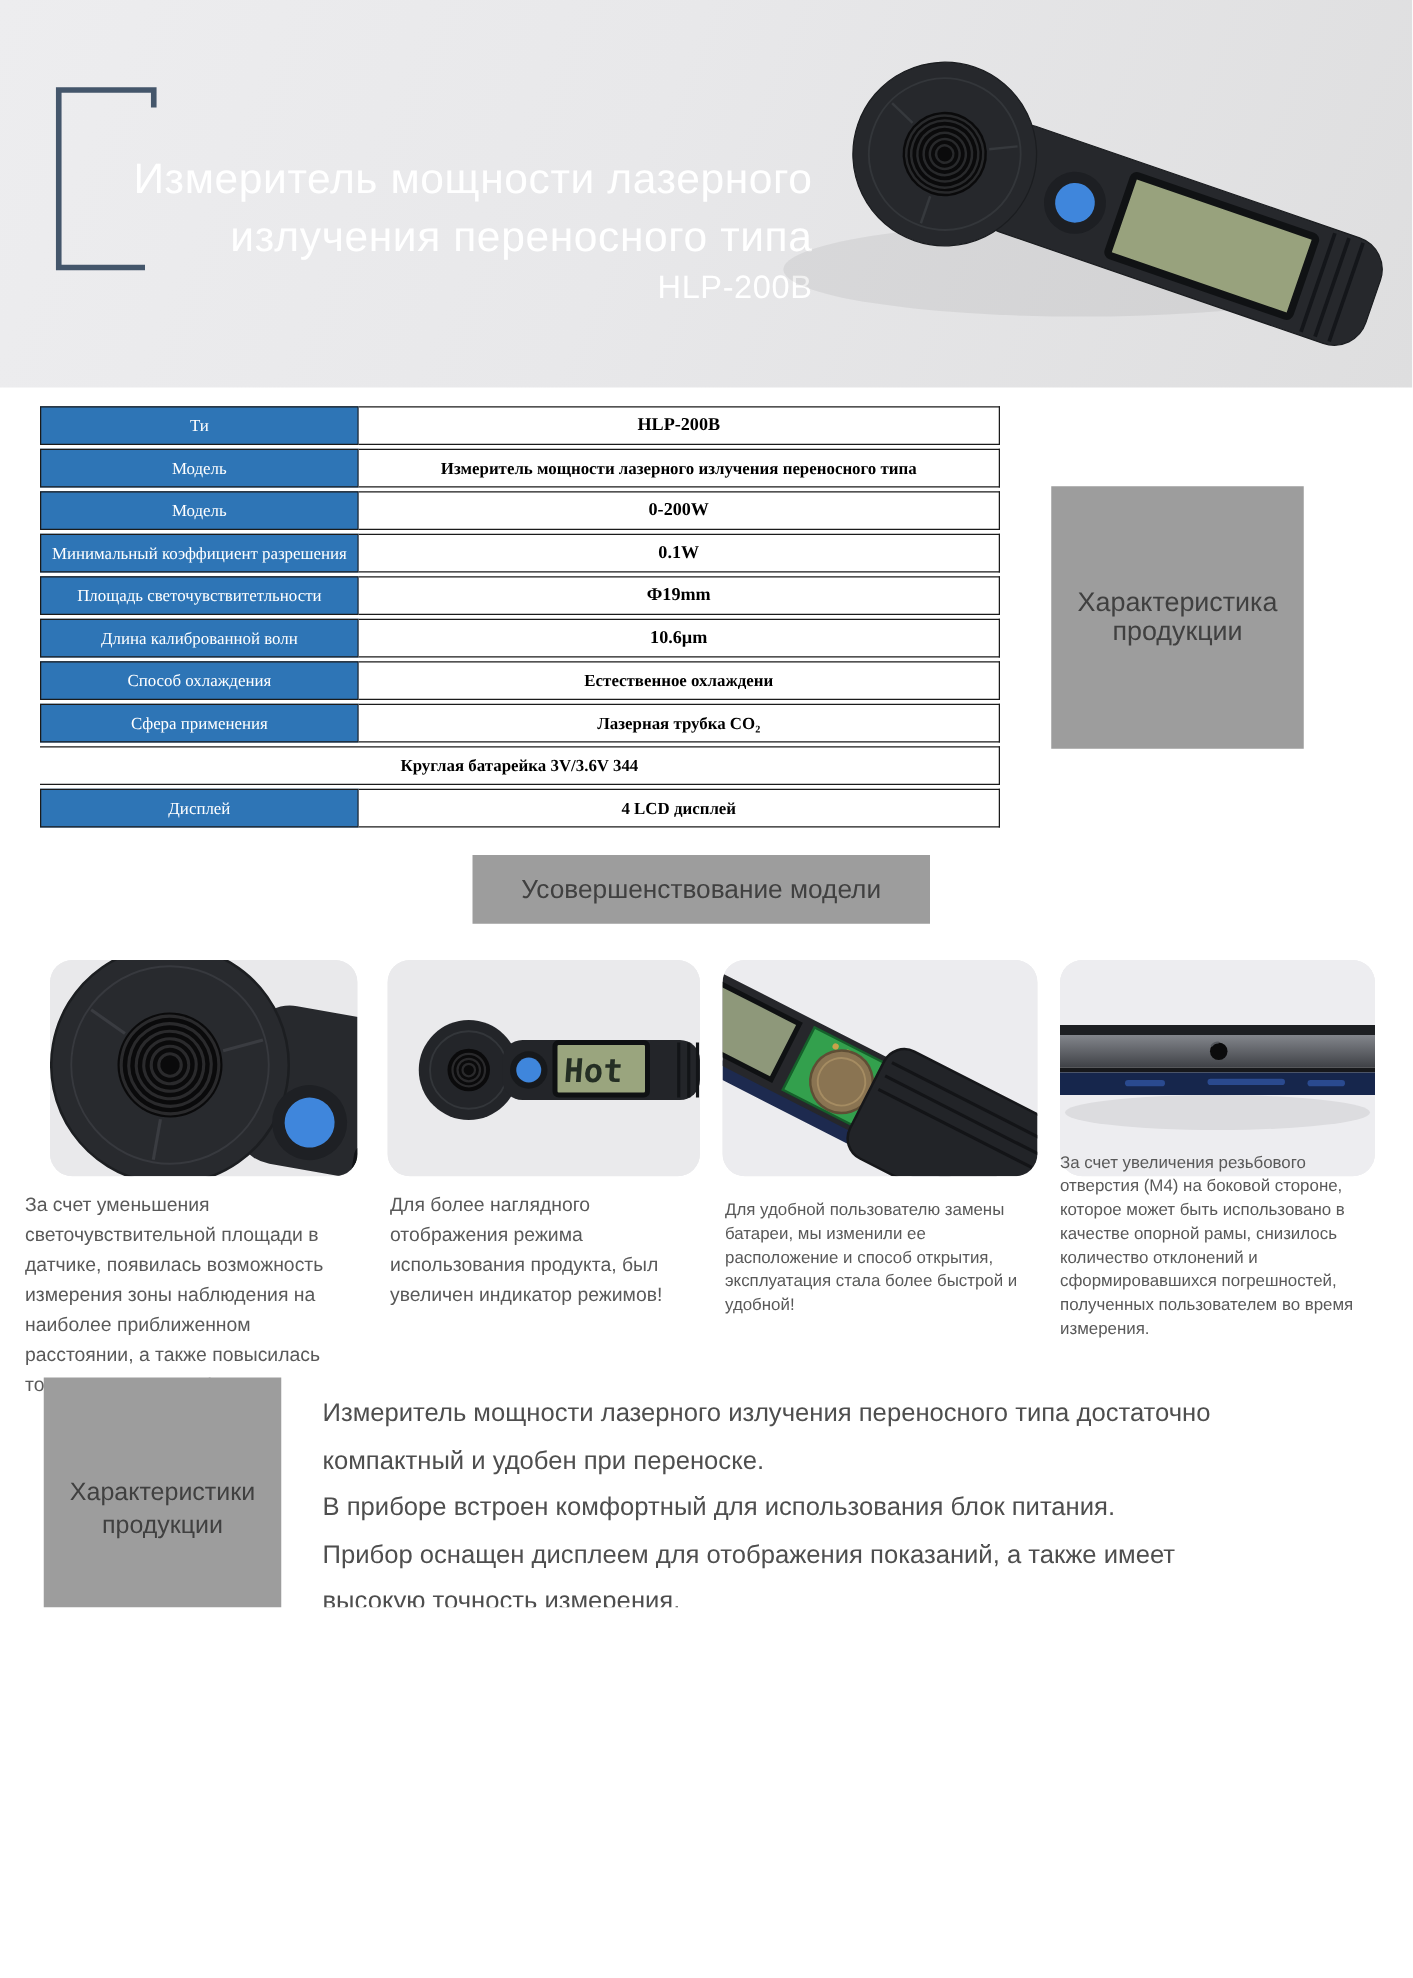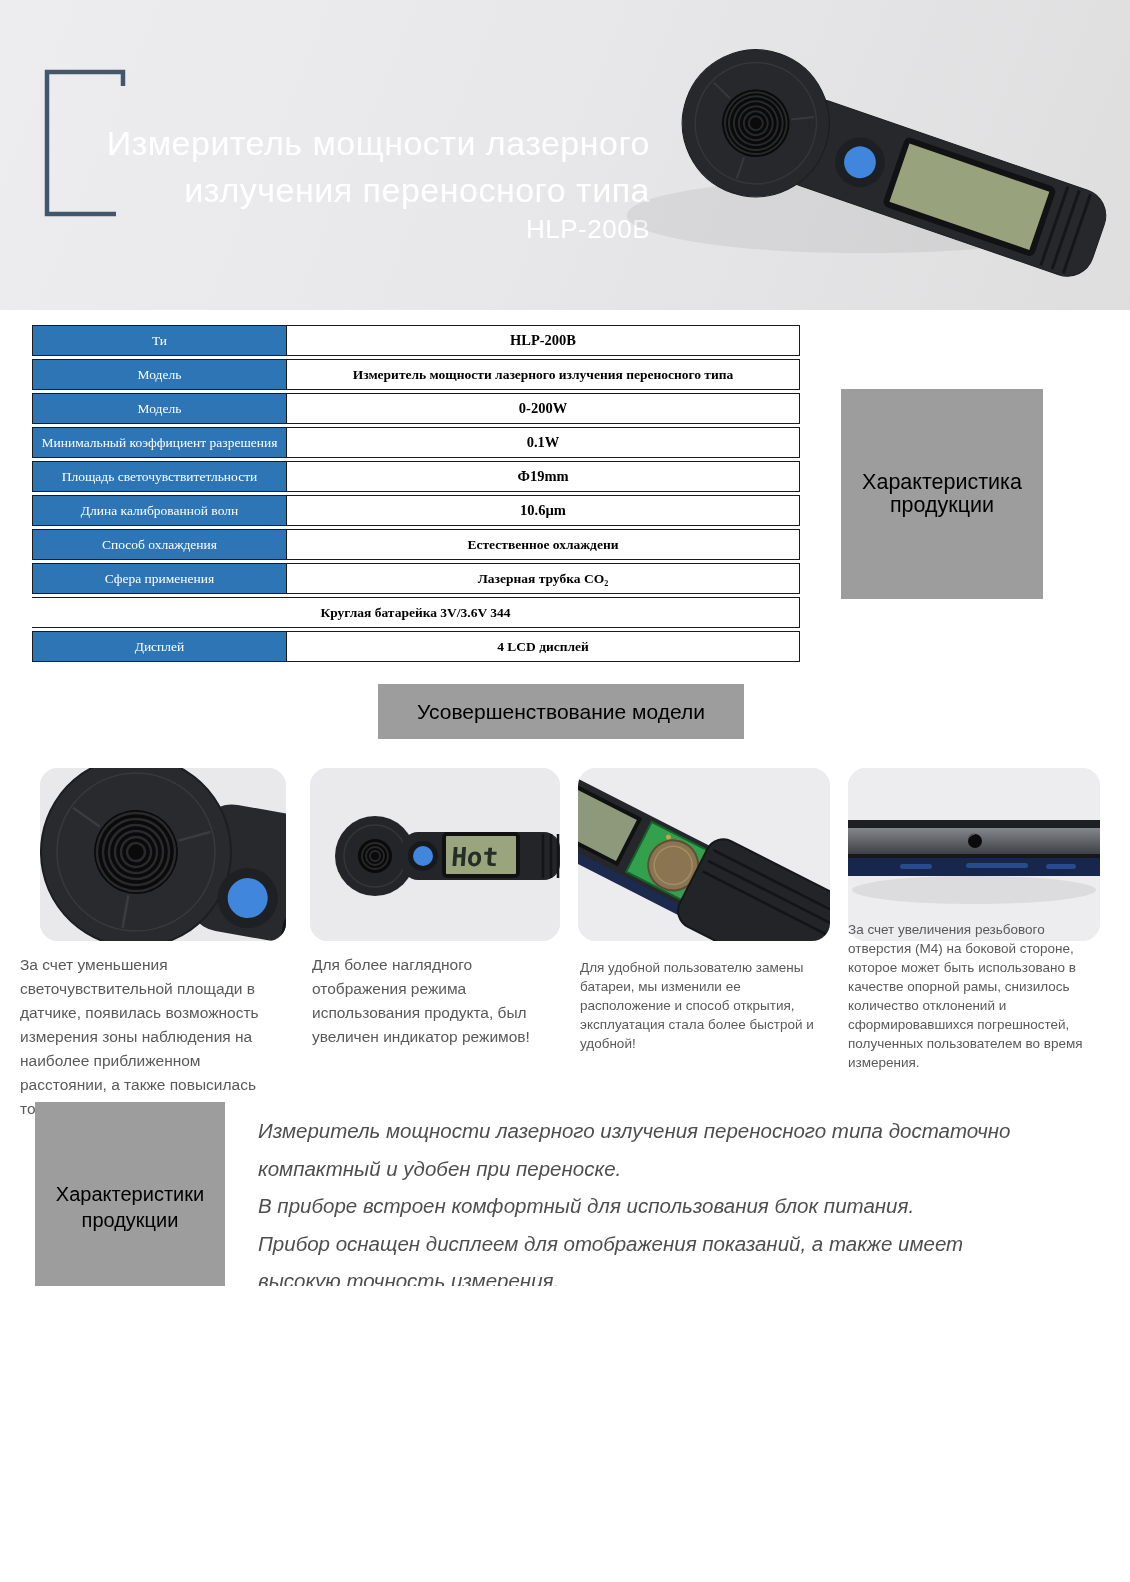--- a/index.html
+++ b/index.html
@@ -20,37 +20,37 @@
   .spec-row{display:flex;height:31px;margin-bottom:3px;padding-left:16px;}
   .spec-label{width:253px;background:#2e75b6;border:1px solid #1b1b1b;color:#ffffff;
               display:flex;align-items:center;justify-content:center;text-align:center;
               font-family:"Liberation Serif","DejaVu Serif",serif;font-size:13.5px;}
   .spec-value{flex:1;background:#ffffff;border:1px solid #1b1b1b;border-left:none;color:#000;
               display:flex;align-items:center;justify-content:center;text-align:center;
               font-family:"Liberation Serif","DejaVu Serif",serif;font-size:14.5px;font-weight:bold;}
   .spec-value.small{font-size:13.5px;}
 
   
-  .gray-box{background:#9d9d9d;color:#000000;display:flex;flex-direction:column;
+  .gray-box{background:#9d9d9d;color:#404040;display:flex;flex-direction:column;
             align-items:center;justify-content:center;text-align:center;}
   .side-box{left:841px;top:389px;width:202px;height:210px;font-size:21.5px;line-height:23px;}
   .banner{left:378px;top:684px;width:366px;height:55px;font-size:21px;line-height:24px;text-align:center;}
   .desc-box{left:35px;top:1102px;width:190px;height:210px;font-size:20px;line-height:26px;text-align:center;}
   .pack-box{left:35px;top:1343px;width:206px;height:210px;font-size:20px;line-height:34px;}
 
   
   .feat-img{top:768px;height:173px;border-radius:18px;overflow:hidden;background:#e9e9eb;}
   .feat-img svg{display:block;}
   .caption{color:#595959;}
   .cap-lg{font-size:15.5px;line-height:24px;}
   .cap-sm{font-size:13.5px;line-height:19px;}
 
   
   .desc-text{left:258px;top:1112px;width:800px;color:#4e4e4e;font-size:20.5px;line-height:37.5px;}
-  .desc-text p{margin:0;font-style:italic;}
+  .desc-text p{margin:0;}
 
   
   .pack-img{top:1343px;height:209px;border-radius:22px;overflow:hidden;background:#f4f4f5;}
 </style>
 </head>
 <body>
 
 <div id="root">
 
   <div class="abs hero">

